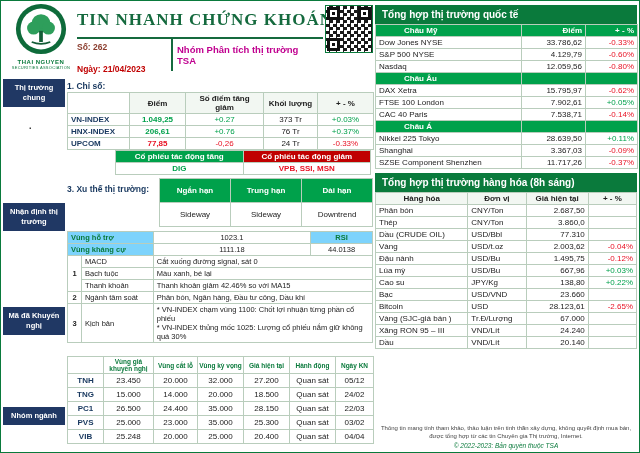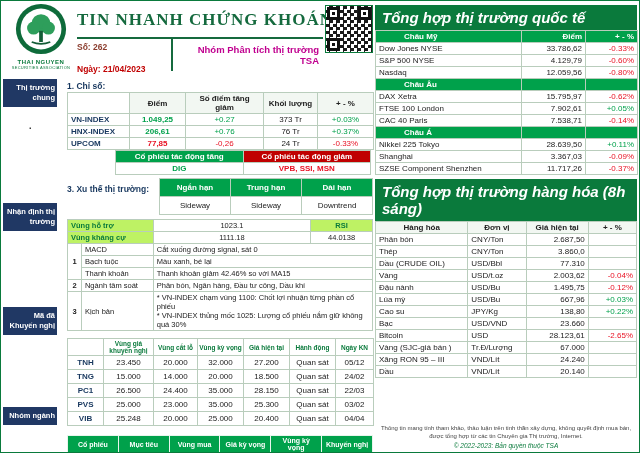--- a/index.html
+++ b/index.html
@@ -18,70 +18,70 @@
   .logo-cap{font-size:6px;font-weight:bold;color:#0a7a3c;letter-spacing:.5px;}
   .logo-sub{font-size:4px;color:#0a7a3c;letter-spacing:.3px;}
   .title{position:absolute;left:76px;top:9px;font-family:"Liberation Serif",serif;
          font-weight:bold;font-size:17px;color:#156a3e;letter-spacing:1px;white-space:nowrap;}
   .hdr-sub{position:absolute;left:76px;top:36px;width:246px;height:34px;
            border-top:2px solid #156a3e;display:flex;}
   .issue-block{width:96px;padding-top:3px;border-right:2px solid #156a3e;}
   .issue{font-size:8.5px;font-weight:bold;color:#8b3d2e;}
   .date{font-size:8.5px;font-weight:bold;color:#c00000;margin-top:12px;}
   .team{flex:1;display:flex;align-items:center;justify-content:center;
-        font-size:9.5px;font-weight:bold;color:#c0008f;text-align:right;padding:0 4px;}
+        font-size:9.5px;font-weight:bold;color:#c0008f;text-align:left;padding:0 4px;}
   .qr{position:absolute;left:324px;top:4px;width:48px;height:48px;border:1px solid #0a7a3c;
       background:repeating-conic-gradient(#1a1a1a 0% 25%, #ffffff 0% 50%) 0 0 / 7px 7px;}
   .qr .fp{position:absolute;width:13px;height:13px;border:3px solid #111;background:#fff;}
   .qr .fp::after{content:"";position:absolute;left:2px;top:2px;width:3px;height:3px;background:#111;}
   .fp.tl{left:1px;top:1px;} .fp.tr{right:1px;top:1px;} .fp.bl{left:1px;bottom:1px;}
 
   
   .sidebar{position:absolute;left:2px;top:78px;width:62px;height:372px;}
-  .side-label{position:absolute;left:0;width:54px;background:#203864;color:#fff;
-              font-size:7.5px;font-weight:bold;text-align:right;padding:4px 2px;line-height:1.3;}
+  .side-label{position:absolute;left:0;width:62px;background:#203864;color:#fff;
+              font-size:7.5px;font-weight:bold;text-align:center;padding:4px 2px;line-height:1.3;}
   .side-dot{position:absolute;left:26px;font-size:9px;color:#222;font-weight:bold;}
 
   
   .content{position:absolute;left:66px;top:78px;width:306px;}
   .sec-label{font-size:8.5px;font-weight:bold;color:#17375e;margin:2px 0 1px;}
   .idx{width:100%;table-layout:fixed;}
   .idx td{text-align:center;height:12px;}
   .idx .th{font-weight:bold;background:#f2f7f2;color:#222;}
   .idx .name{text-align:left;font-weight:bold;color:#17375e;}
   .idx tr.up .em{color:#00a14b;font-weight:bold;}
   .idx tr.down .em{color:#e81123;font-weight:bold;}
   .sect{width:256px;margin-left:48px;table-layout:fixed;}
   .sect td{text-align:center;height:12px;}
   .hup{background:#00a14b;color:#fff !important;font-weight:bold;}
   .hdown{background:#c00000;color:#fff !important;font-weight:bold;}
   .vup{color:#00a14b;font-weight:bold;}
   .vdown{color:#e81123;font-weight:bold;}
   .trend{display:flex;align-items:flex-start;margin-top:3px;}
   .tr-label{width:92px;padding-top:4px;}
   .trt{width:214px;table-layout:fixed;}
-  .trt td{text-align:center;height:18px;}
+  .trt td{text-align:center;height:24px;}
   .trh{background:#00a14b;color:#fff !important;font-weight:bold;}
   .ana{width:100%;margin-top:4px;}
   .ana td{font-size:7.5px;}
-  .glabel{background:#bef264;color:#0a7a3c !important;font-weight:bold;}
+  .glabel{background:#7dd3fc;color:#0a7a3c !important;font-weight:bold;}
   .num{text-align:center;font-weight:bold;padding:0;}
   .alabel{font-weight:normal;}
-  .reco{width:100%;table-layout:fixed;margin-top:7px;}
+  .reco{width:100%;table-layout:fixed;margin-top:13px;}
   .reco td{text-align:center;height:14px;}
   .reco .th{font-size:6.5px;font-weight:bold;color:#0a7a3c;line-height:1.1;padding:1px;}
   .reco .tick{font-weight:bold;color:#17375e;}
   .sechead{width:100%;table-layout:fixed;margin-top:9px;}
   .sechead td{background:#00a14b;color:#fff;font-weight:bold;text-align:center;
               font-size:7px;height:14px;border:1px solid #e8f5ec;}
 
   
   .rpanel{position:absolute;left:374px;top:4px;width:262px;}
-  .rp-title{background:#0a7a3c;color:#fff;font-weight:bold;font-size:15px;
-            padding:3px 6px;border:1px solid #0a7a3c;font-style:italic;}
+  .rp-title{background:#0a7a3c;color:#fff;font-weight:bold;font-size:10px;
+            padding:3px 6px;border:1px solid #0a7a3c;}
   .rtbl{width:100%;table-layout:fixed;margin-bottom:4px;border:1px solid #0a7a3c;}
   .rtbl td{height:11px;}
   .region td{background:#00a14b;color:#fff !important;font-weight:bold;padding-left:28px;}
   .c-val,.c-pct,.vl,.pc{text-align:right;}
   .unit{text-align:left;}
   .rh{font-weight:bold;background:#f2f7f2;text-align:center;}
 
   
   .footer{position:absolute;left:374px;top:424px;width:262px;text-align:center;}
   .f1{font-size:6px;color:#444;line-height:1.25;}

